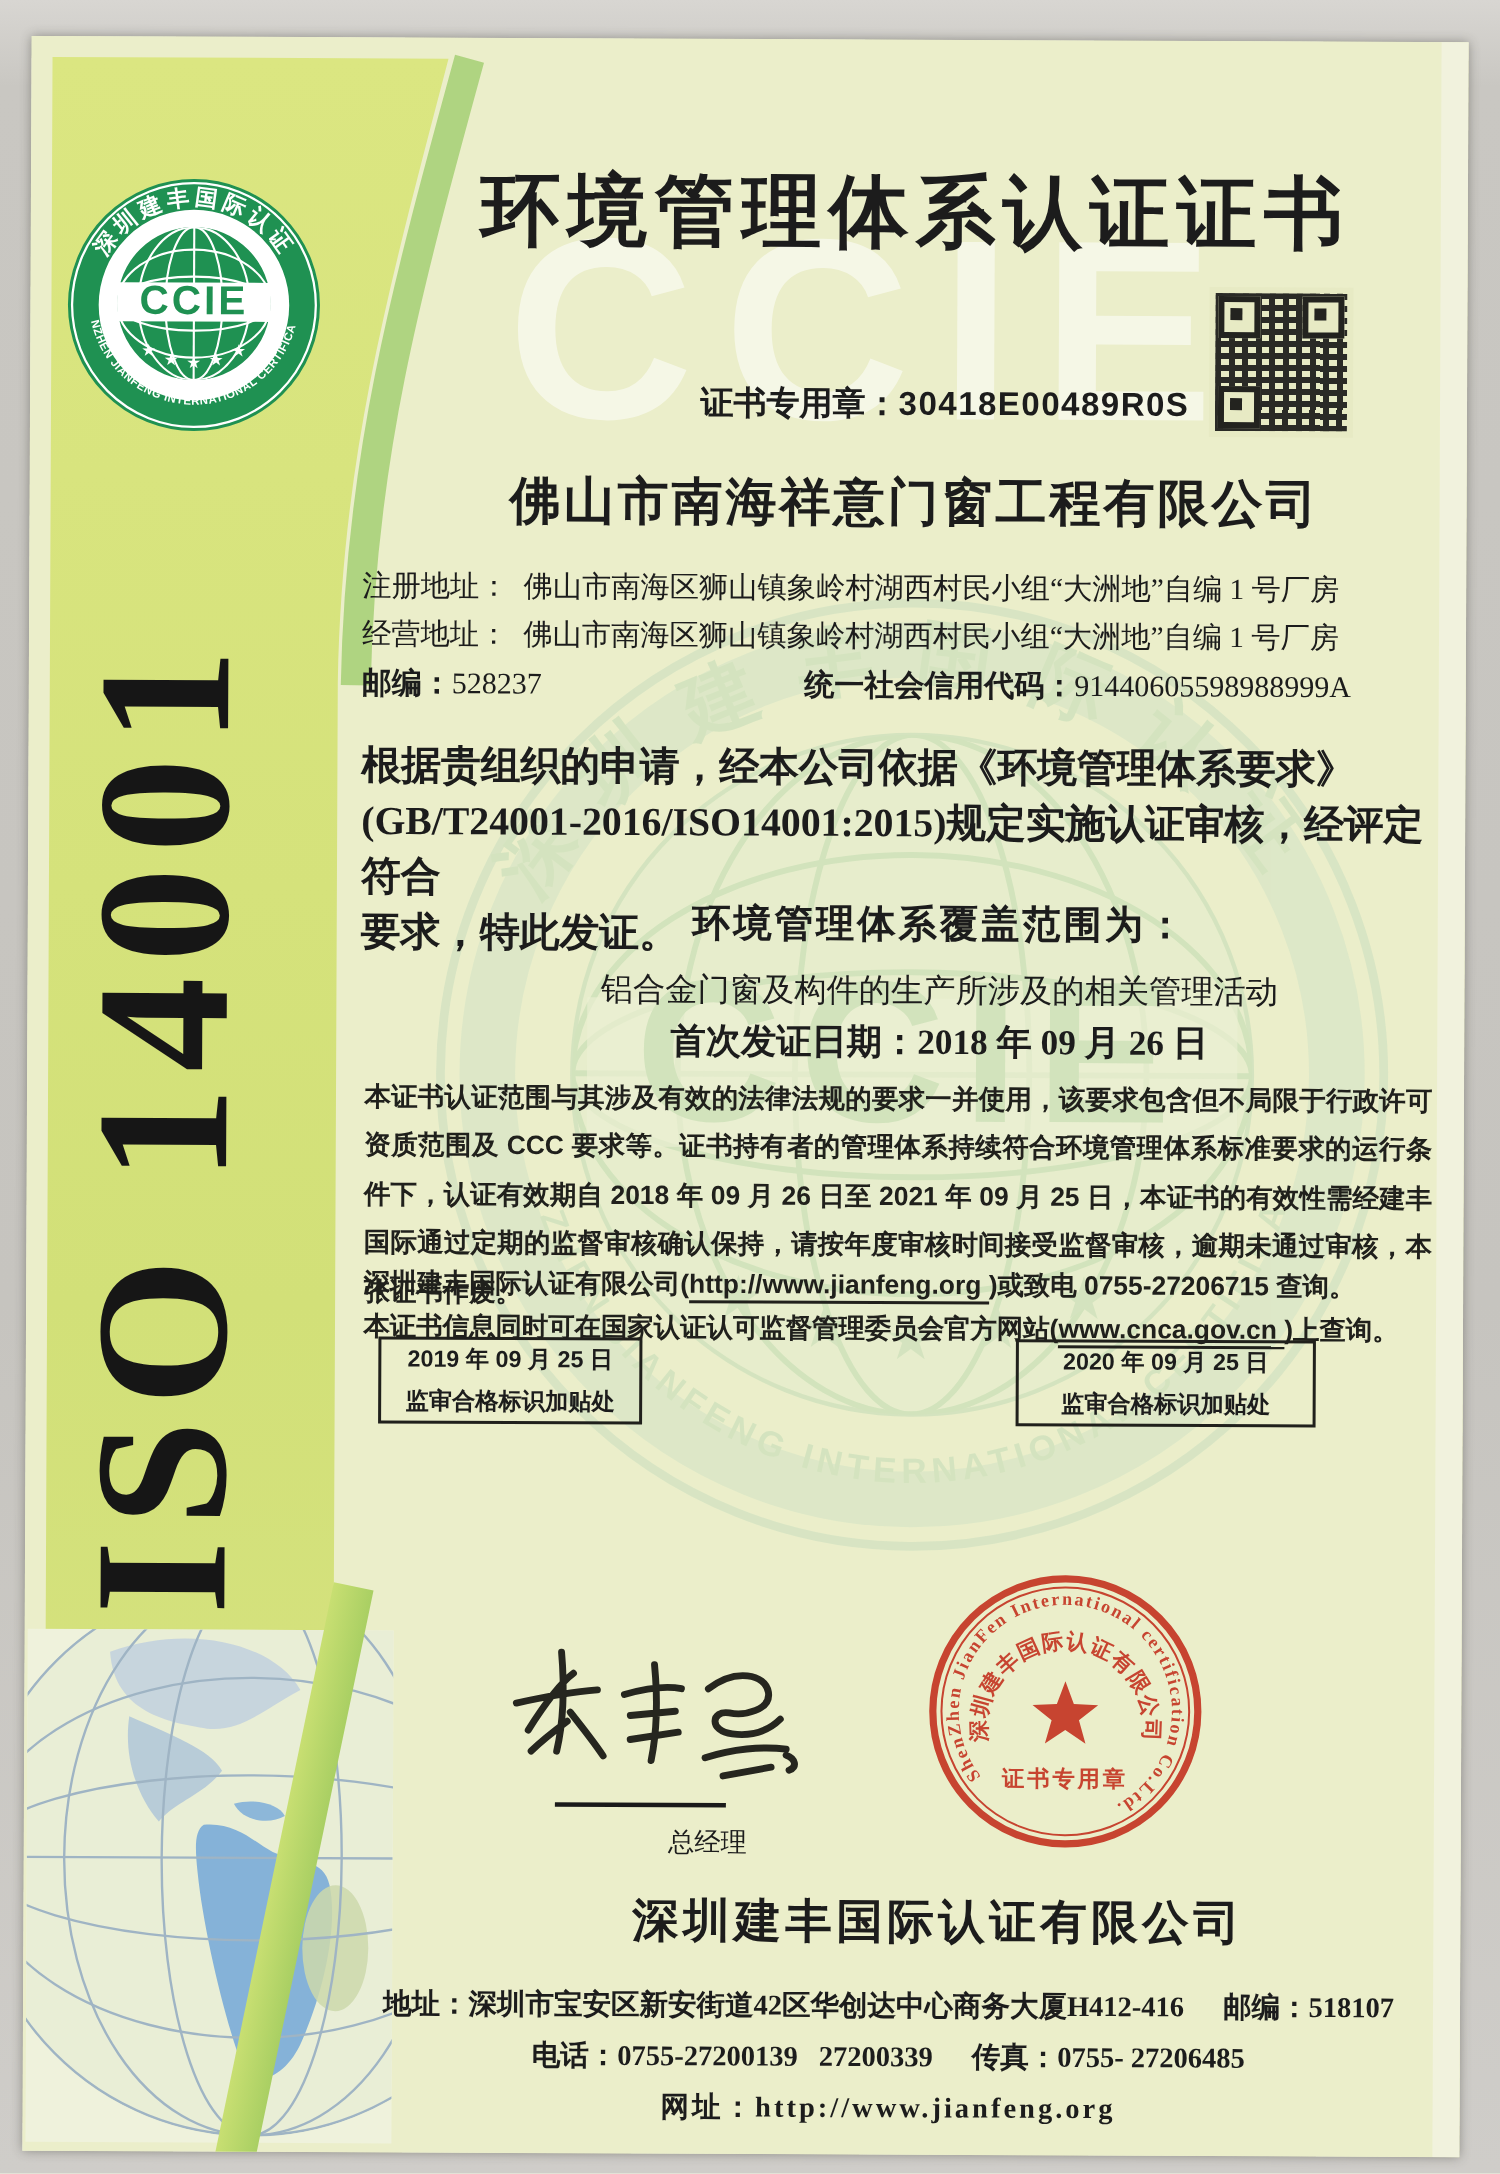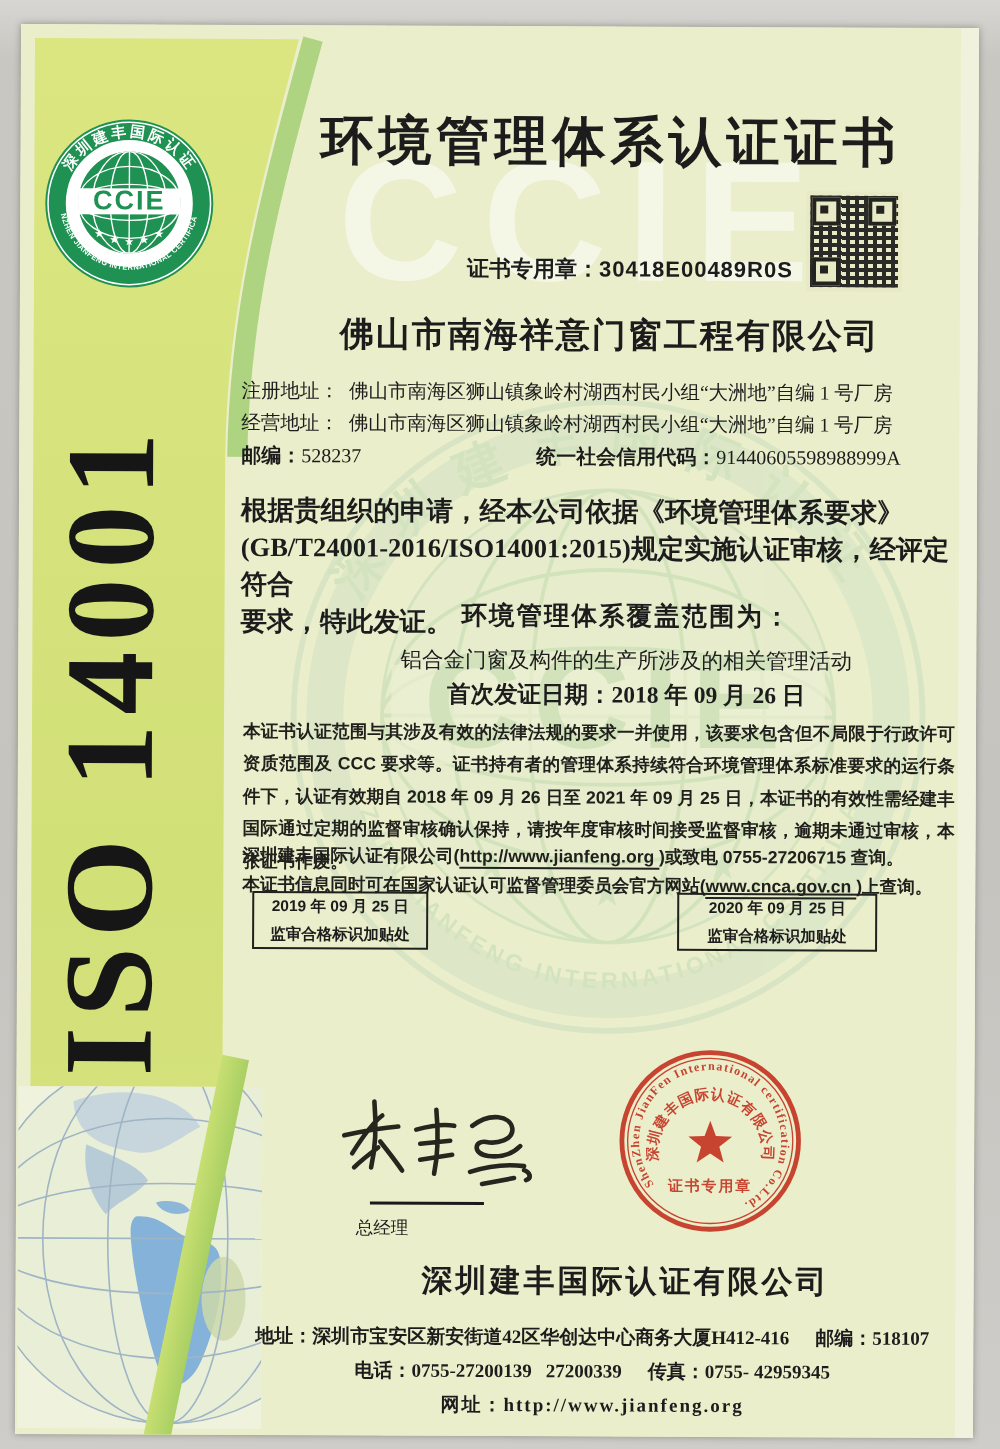--- a/index.html
+++ b/index.html
@@ -66,21 +66,21 @@
   .url{font-weight:700;border-bottom:2px solid #20201c;padding-bottom:1px;}
   .sticker{
     top:866px;height:54px;border:2px solid #20201c;z-index:5;
     display:flex;flex-direction:column;justify-content:center;align-items:center;
     font-family:"Liberation Sans","DejaVu Sans",sans-serif;font-size:15.5px;font-weight:700;gap:7px;
   }
   #sticker1{left:235px;width:172px;}
   #sticker2{left:660px;width:196px;}
   #sig-art{left:322px;top:1066px;width:200px;height:105px;z-index:5;}
   #sig-line{left:354px;top:1176px;width:114px;height:3px;background:#1a1a1a;z-index:5;}
-  #sig-role{left:340px;top:1190px;width:142px;text-align:left;font-size:17.5px;z-index:5;}
+  #sig-role{left:340px;top:1190px;width:142px;text-align:right;font-size:17.5px;z-index:5;}
   #seal{left:598px;top:1018px;width:192px;height:192px;z-index:6;mix-blend-mode:multiply;opacity:.92;}
   #issuer-name{left:265px;top:1234px;width:690px;text-align:center;font-size:31px;font-weight:700;letter-spacing:3px;}
   .f-row{left:215px;width:724px;text-align:center;font-size:19px;font-weight:700;z-index:5;}
   .f-row .gap{display:inline-block;width:26px;}
   .f-row .gap-s{display:inline-block;width:14px;}
   #f-web{letter-spacing:2px;}
 </style>
 </head>
 <body>
 
@@ -282,19 +282,19 @@
     </text>
     <polygon fill="#d5392b" points="100,79 105.9,94.9 122.8,95.6 109.5,106.1 114.1,122.4 100,113 85.9,122.4 90.5,106.1 77.2,95.6 94.1,94.9"></polygon>
     <text x="100" y="152" font-size="15.5" font-weight="700" fill="#d5392b" letter-spacing="2" text-anchor="middle">证书专用章</text>
   </svg>
 
   <div id="issuer-name" class="abs z5">深圳建丰国际认证有限公司</div>
   <div class="abs f-row" style="top:1298px;">
     <span>地址：</span><span>深圳市宝安区新安街道42区华创达中心商务大厦H412-416</span><span class="gap"></span><span>邮编：</span><span>518107</span>
   </div>
   <div class="abs f-row" style="top:1332px;">
-    <span>电话：</span><span>0755-27200139</span><span class="gap-s"></span><span>27200339</span><span class="gap"></span><span>传真：</span><span>0755- 42959345</span>
+    <span>电话：</span><span>0755-27200139</span><span class="gap-s"></span><span>27200339</span><span class="gap"></span><span>传真：</span><span>0755- 27206485</span>
   </div>
   <div id="f-web" class="abs f-row" style="top:1366px;">
     <span>网址：</span><span>http://www.jianfeng.org</span>
   </div>
 
 </div>
 
 </body></html>

